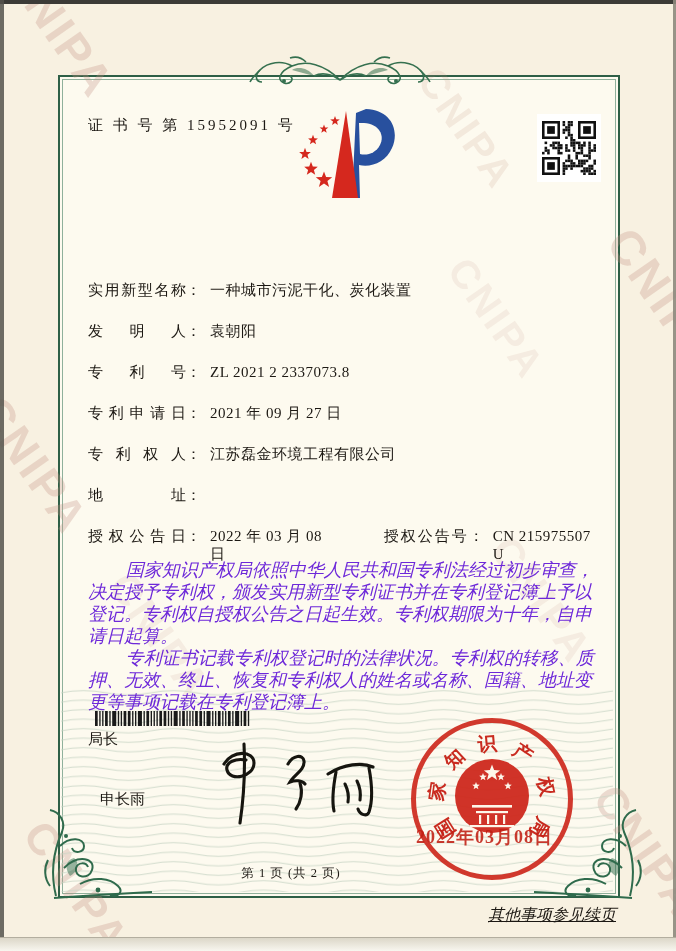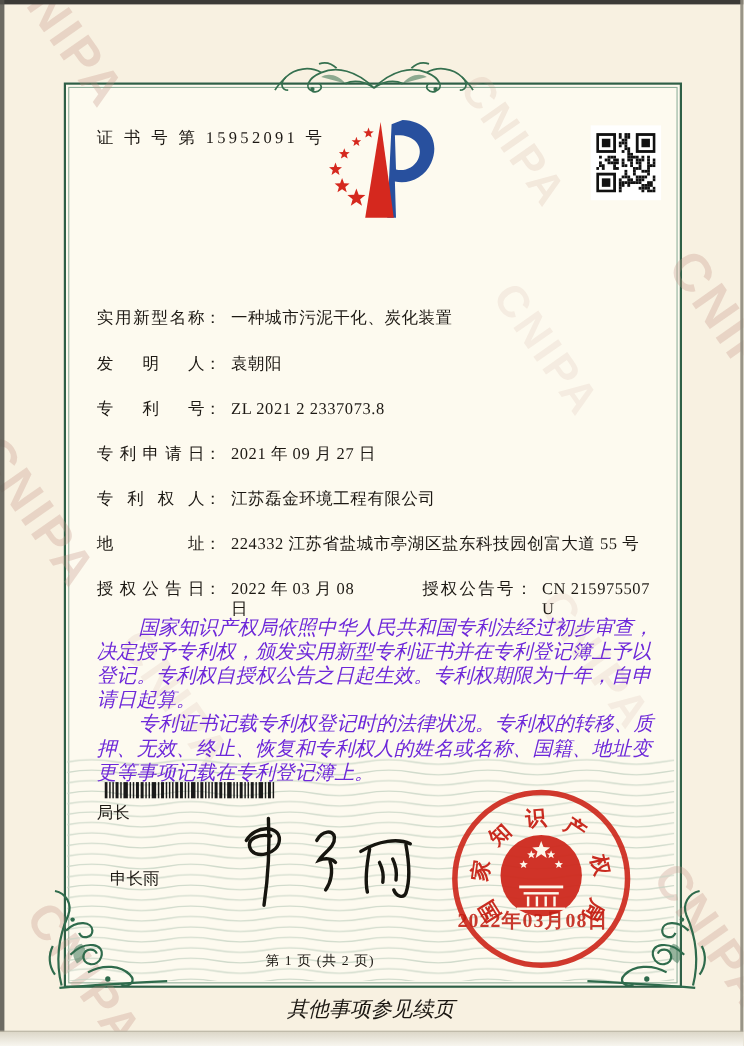--- a/index.html
+++ b/index.html
@@ -62,22 +62,22 @@
   .seal{position:absolute;left:411px;top:718px;width:152px;height:152px;border-radius:50%;
         border:5px solid rgba(205,40,28,.92);z-index:12;}
   .seal .ringchar{position:absolute;left:71px;top:68px;width:20px;height:20px;text-align:center;
         font-size:19px;font-weight:bold;color:rgba(198,32,20,.95);}
   .seal .emblem{position:absolute;left:37px;top:32px;}
   .seal-date{position:absolute;left:0;right:0;top:102px;text-align:left;font-size:18px;
         font-weight:bold;letter-spacing:1px;color:rgba(192,30,18,.88);}
   
   .page-indicator{position:absolute;left:58px;width:466px;top:865px;text-align:center;
         font-size:12.5px;letter-spacing:1px;z-index:10;}
-  .note{position:absolute;left:58px;width:558px;top:905px;text-align:center;font-size:19px;
-        font-style:italic;z-index:10;}
+  .note{position:absolute;left:58px;width:558px;top:905px;text-align:right;font-size:16px;
+        font-style:italic;z-index:10;text-decoration:underline;}
   .flourish{position:absolute;z-index:8;}
   .fl-left{left:40px;top:806px;}
   .fl-right{left:526px;top:806px;transform:scaleX(-1);}
   .fl-top{left:248px;top:50px;z-index:8;}
 </style>
 </head>
 <body>
 
 <div class="page">
 
@@ -318,21 +318,20 @@
       <span class="fvalue">2021 年 09 月 27 日</span>
     </div>
     <div class="frow">
       <span class="flabel">专利权人</span>
         <span class="fcolon">：</span>
       <span class="fvalue">江苏磊金环境工程有限公司</span>
     </div>
     <div class="frow">
       <span class="flabel">地址</span>
         <span class="fcolon">：</span>
-      <span class="fvalue">224332 江苏省盐城市亭湖区盐东科技园创富大道 55 号</span>
     </div>
     <div class="frow">
       <span class="flabel">授权公告日</span>
         <span class="fcolon">：</span>
       <span class="fvalue">2022 年 03 月 08 日</span>
       <span class="pair2">
         <span class="flabel2">授权公告号</span>
           <span class="fcolon">：</span>
         <span class="fvalue">CN 215975507 U</span>
       </span>

